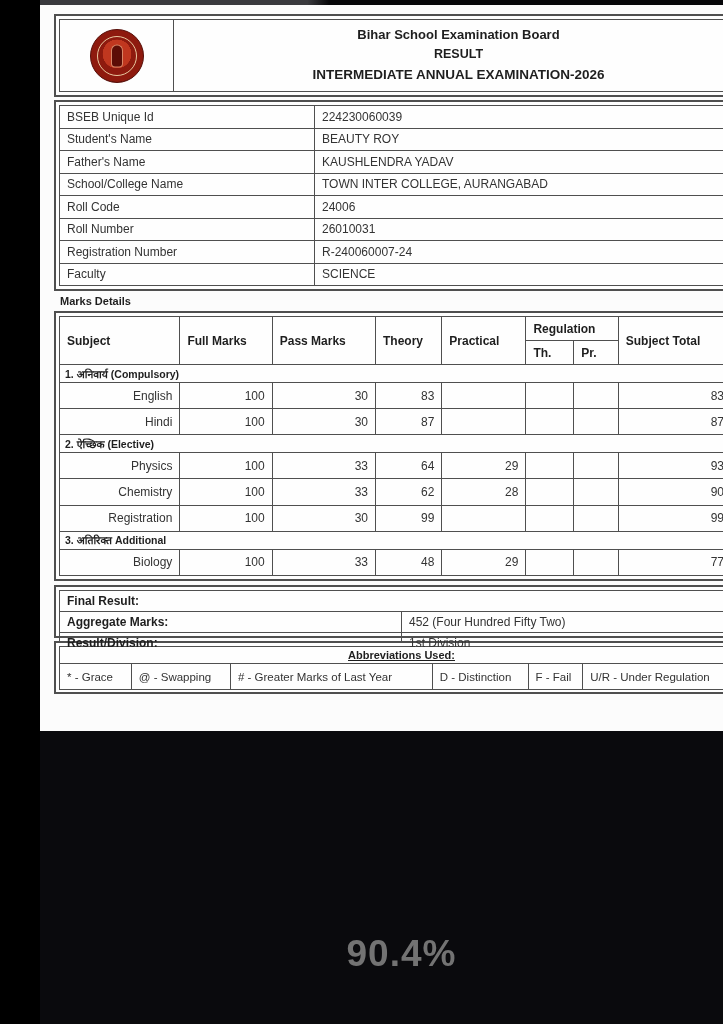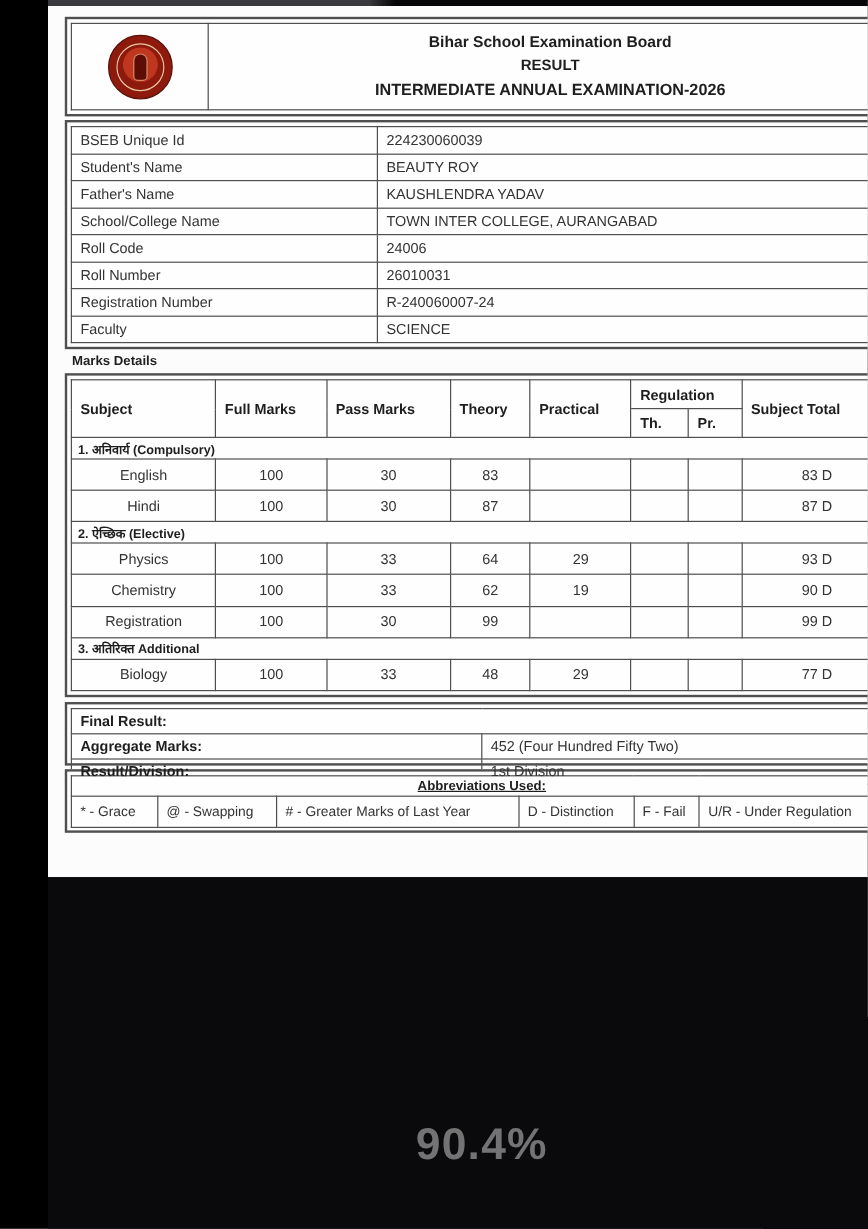--- a/index.html
+++ b/index.html
@@ -75,21 +75,21 @@
     font-size: 11px; font-weight: bold; color: var(--bold-text, #1f1f1f);
     margin: 4px 0 3px 6px; height: 13px; line-height: 13px;
   }
 
   
   .marks-box { height: 270px; margin-bottom: 4px; }
   .marks-box th {
     font-weight: bold; color: var(--bold-text, #1f1f1f);
     text-align: left; font-size: 12px; height: 23px;
   }
-  .marks-box td { text-align: center; height: 25px; }
+  .marks-box td { text-align: right; height: 25px; }
   .marks-box tr.section td {
     text-align: left; font-weight: bold; font-size: 10.5px; height: 17px;
     color: var(--bold-text, #1f1f1f); padding-left: 5px;
   }
 
   
   .final-box { height: 53px; margin-bottom: 3px; }
   .final-box td { height: 21px; }
   .final-box td.lbl { width: 148px; font-weight: bold; color: var(--bold-text, #1f1f1f); }
   .final-box td.title { font-weight: bold; color: var(--bold-text, #1f1f1f); }
@@ -241,21 +241,21 @@
           <td>29</td>
           <td></td>
           <td></td>
           <td>93 D</td>
         </tr>
         <tr>
           <td>Chemistry</td>
           <td>100</td>
           <td>33</td>
           <td>62</td>
-          <td>19</td>
+          <td>28</td>
           <td></td>
           <td></td>
           <td>90 D</td>
         </tr>
         <tr>
           <td>Registration</td>
           <td>100</td>
           <td>30</td>
           <td>99</td>
           <td></td>

